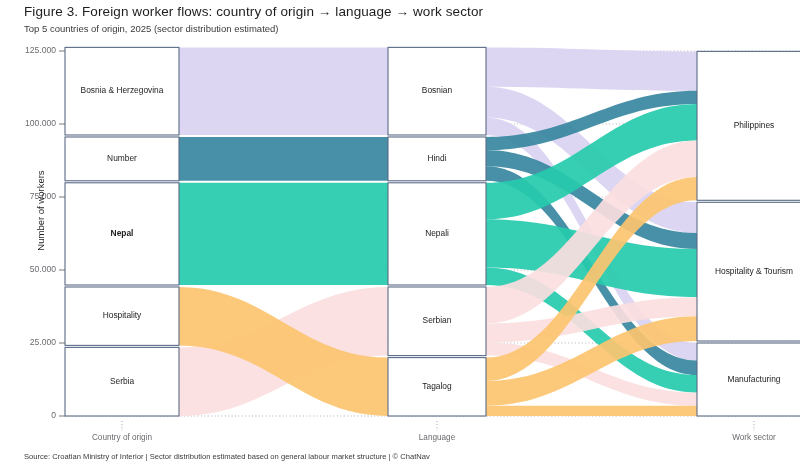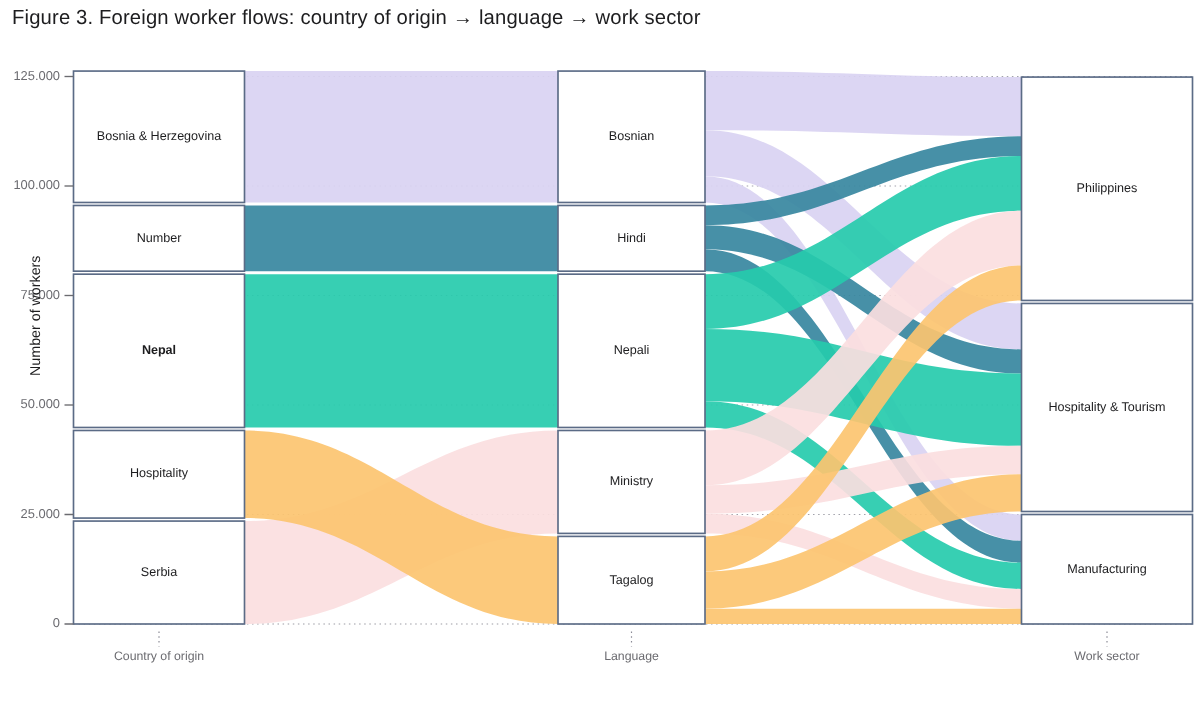--- a/index.html
+++ b/index.html
@@ -2,21 +2,21 @@
 <html><head>
 <meta charset="utf-8">
 <title>Figure 3 — Foreign worker flows</title>
 <style>
   html,body{margin:0;padding:0;}
   body{
     width:800px;height:467px;overflow:hidden;background:#ffffff;
     font-family:"Liberation Sans","DejaVu Sans",sans-serif;
     color:#2b2b2b;-webkit-font-smoothing:antialiased;
   }
-  .fig{position:relative;width:652px;height:467px;}
+  .fig{position:relative;width:652px;height:467px;margin-left:16px;}
 
   .title{
     position:absolute;left:8px;top:4px;font-size:13.5px;color:#1d1d1f;
     letter-spacing:0.1px;white-space:nowrap;
   }
   .subtitle{
     position:absolute;left:8px;top:23px;font-size:9.5px;color:#3a3a3c;
     white-space:nowrap;
   }
   .footer{
@@ -45,20 +45,21 @@
     position:absolute;text-align:center;font-size:8.2px;color:#6b6b70;
     white-space:nowrap;
   }
 </style>
 </head>
 <body>
 
 <div class="fig">
 
   <div class="title">Figure 3. Foreign worker flows: country of origin → language → work sector</div>
+  <div class="subtitle">Top 5 countries of origin, 2025 (sector distribution estimated)</div>
 
   <div class="plot">
     <svg class="canvas" id="sankey-svg" viewBox="0 0 800 467" preserveAspectRatio="none" aria-hidden="true">
         <g>
           <line x1="49" x2="795" y1="416" y2="416" stroke="#8a8a95" stroke-width="0.8" stroke-dasharray="1,2.4" opacity="0.85"></line>
           <line x1="49" x2="795" y1="343" y2="343" stroke="#8a8a95" stroke-width="0.8" stroke-dasharray="1,2.4" opacity="0.8"></line>
           <line x1="49" x2="795" y1="270" y2="270" stroke="#8a8a95" stroke-width="0.8" stroke-dasharray="1,2.4" opacity="0.8"></line>
           <line x1="49" x2="795" y1="197" y2="197" stroke="#8a8a95" stroke-width="0.8" stroke-dasharray="1,2.4" opacity="0.8"></line>
           <line x1="49" x2="795" y1="124" y2="124" stroke="#8a8a95" stroke-width="0.8" stroke-dasharray="1,2.4" opacity="0.8"></line>
           <line x1="49" x2="795" y1="51" y2="51" stroke="#8a8a95" stroke-width="0.8" stroke-dasharray="1,2.4" opacity="0.8"></line>
@@ -122,27 +123,28 @@
         <div class="ytick" style="left: -12px; top: 118px;">100.000</div>
         <div class="ytick" style="left: -12px; top: 45px;">125.000</div>
         <div class="nodelabel" style="left: 49px; width: 114px; top: 85.18px;">Bosnia &amp; Herzegovina</div>
         <div class="nodelabel" style="left: 49px; width: 114px; top: 152.88px;">Number</div>
         <div class="nodelabel" style="left: 49px; width: 114px; top: 227.88px; font-weight: bold;">Nepal</div>
         <div class="nodelabel" style="left: 49px; width: 114px; top: 310.18px;">Hospitality</div>
         <div class="nodelabel" style="left: 49px; width: 114px; top: 375.69px;">Serbia</div>
         <div class="nodelabel" style="left: 372px; width: 98px; top: 85.18px;">Bosnian</div>
         <div class="nodelabel" style="left: 372px; width: 98px; top: 152.88px;">Hindi</div>
         <div class="nodelabel" style="left: 372px; width: 98px; top: 227.88px;">Nepali</div>
-        <div class="nodelabel" style="left: 372px; width: 98px; top: 315.29px;">Ministry</div>
+        <div class="nodelabel" style="left: 372px; width: 98px; top: 315.29px;">Serbian</div>
         <div class="nodelabel" style="left: 372px; width: 98px; top: 380.8px;">Tagalog</div>
         <div class="nodelabel" style="left: 681px; width: 114px; top: 119.84px;">Philippines</div>
         <div class="nodelabel" style="left: 681px; width: 114px; top: 265.65px;">Hospitality &amp; Tourism</div>
         <div class="nodelabel" style="left: 681px; width: 114px; top: 373.5px;">Manufacturing</div>
         <div class="collabel" style="left: 36px; width: 140px; top: 433px;">Country of origin</div>
         <div class="collabel" style="left: 351px; width: 140px; top: 433px;">Language</div>
         <div class="collabel" style="left: 668px; width: 140px; top: 433px;">Work sector</div>
       </div>
   </div>
 
   <div class="ylabel">Number of workers</div>
 
+  <div class="footer">Source: Croatian Ministry of Interior  |  Sector distribution estimated based on general labour market structure  |  © ChatNav</div>
 
 </div>
 
 </body></html>

